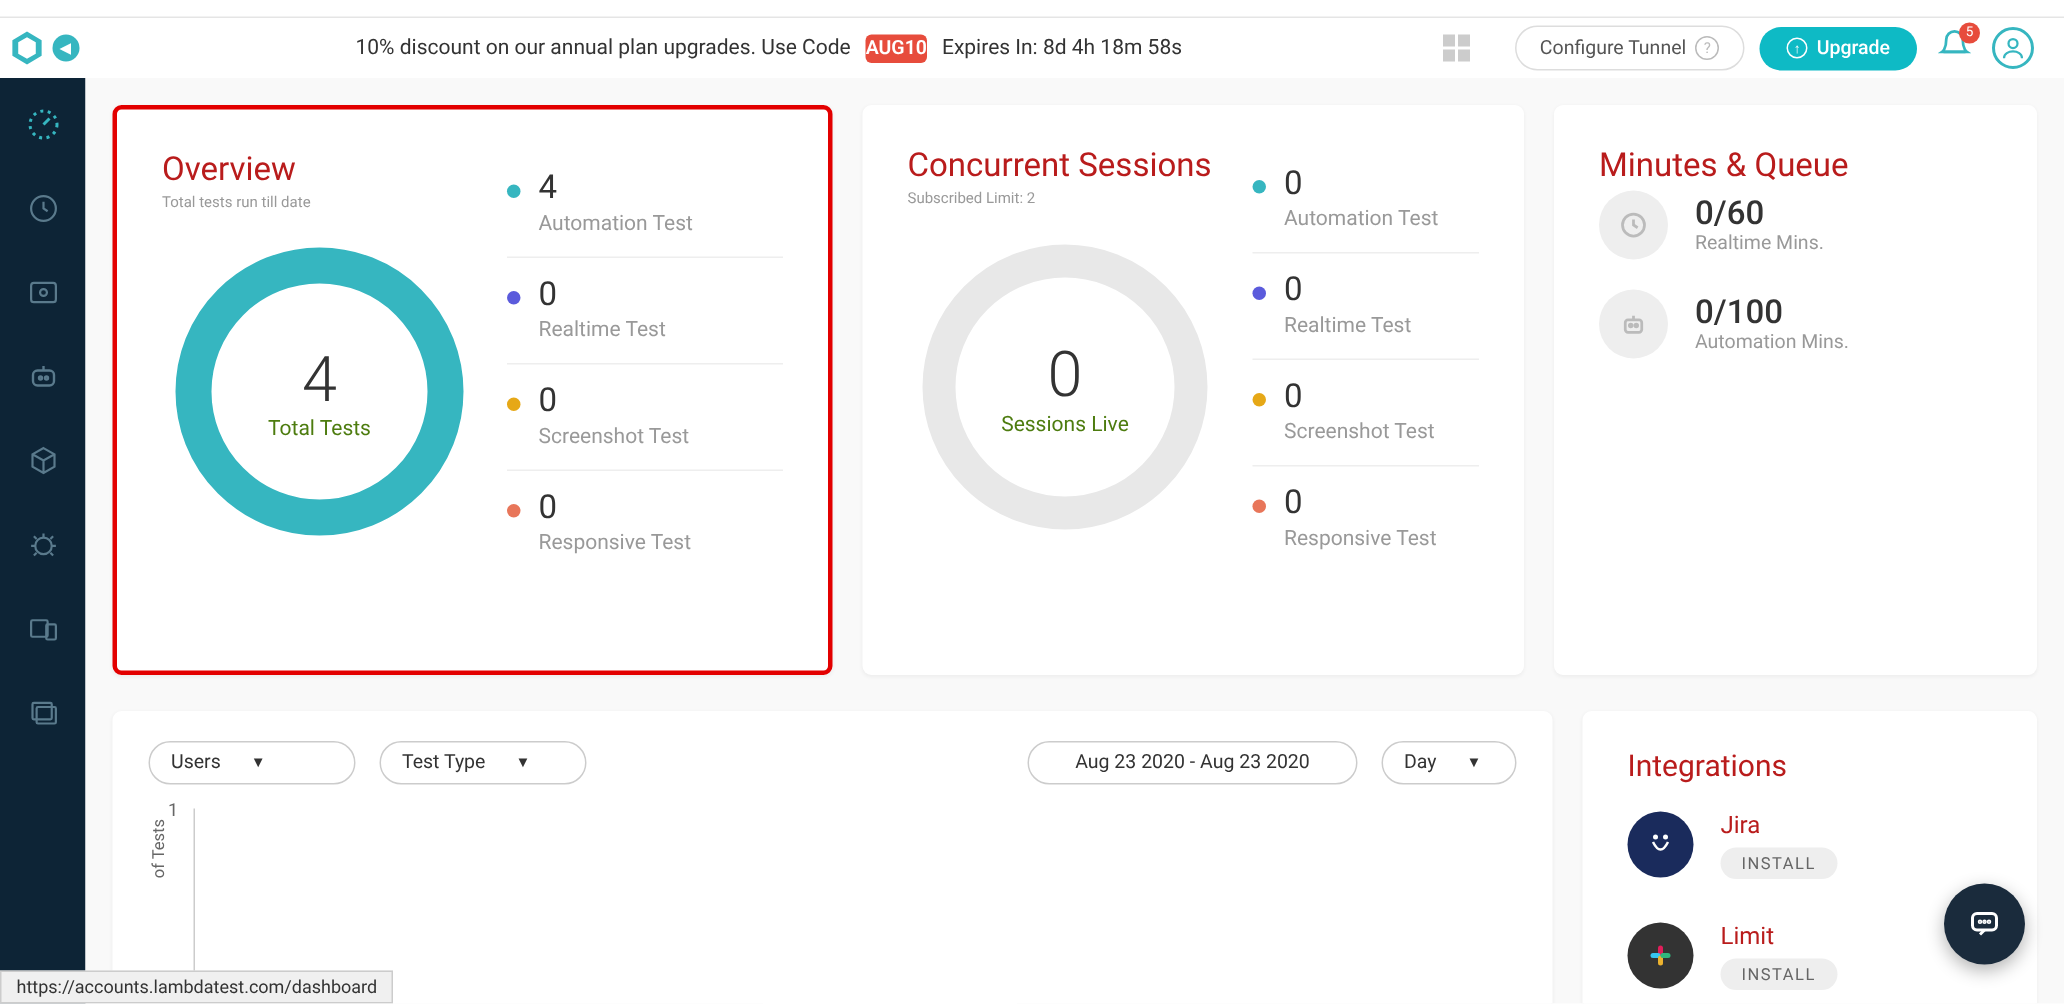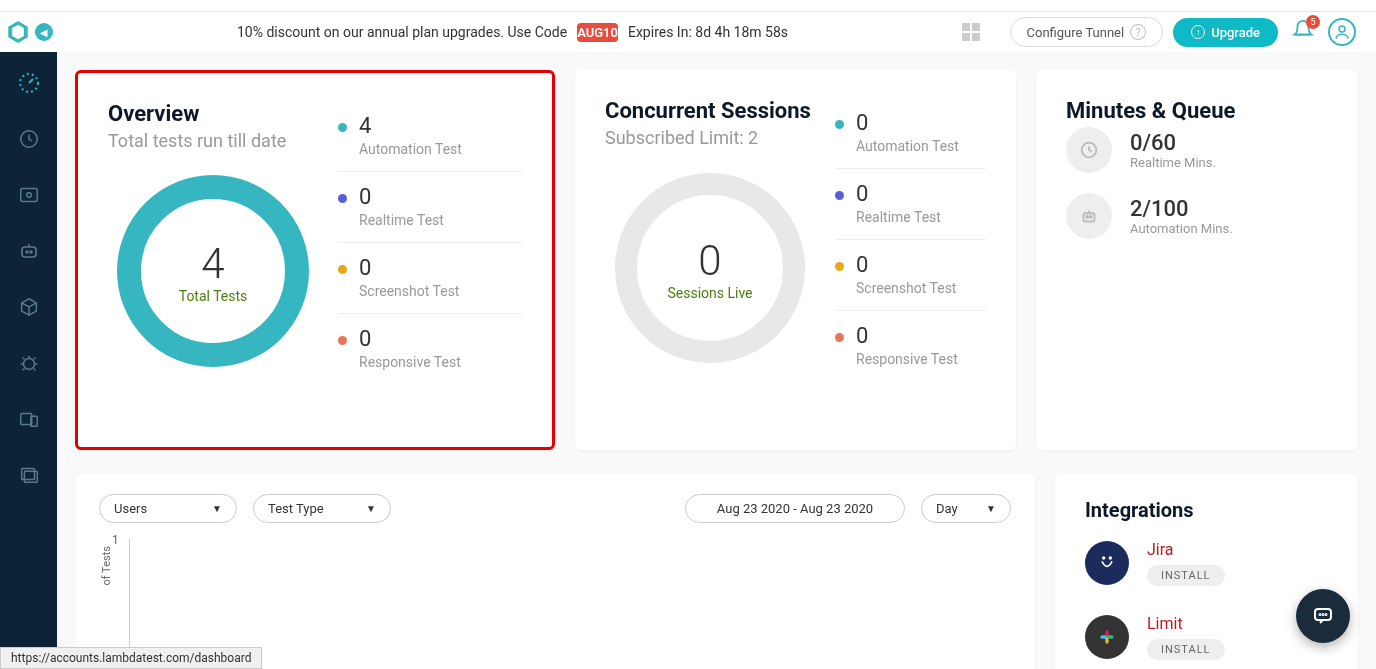--- a/index.html
+++ b/index.html
@@ -30,22 +30,22 @@
 .sidebar-item.active { color:#36b6c0; }
 
 .main { position:absolute; top:52px; left:57px; right:0; bottom:0; background:#f9f9f9; padding:18px; overflow:hidden; }
 
 .row1 { display:flex; gap:20px; margin-bottom:24px; }
 .card { background:#fff; border-radius:6px; padding:28px 30px; box-shadow:0 1px 3px rgba(0,0,0,0.05); }
 .card1 { width:480px; height:380px; border:3px solid #e30000; position:relative; }
 .card2 { width:441px; height:380px; }
 .card3 { flex:1; height:380px; }
 
-.card-title { font-size:22px; font-weight:700; color:#0f172a; margin-bottom:4px; }
-.card-sub { font-size:18px; color:#999; }
+.card-title { font-size:22px; font-weight:400; color:#b91c1c; margin-bottom:4px; }
+.card-sub { font-size:10px; color:#999; }
 
 .card-flex { display:flex; gap:20px; }
 .donut-wrap { width:210px; display:flex; flex-direction:column; align-items:center; justify-content:center; margin-top:20px; }
 .donut { position:relative; width:200px; height:200px; }
 .donut svg { transform:rotate(-90deg); }
 .donut-center { position:absolute; inset:0; display:flex; flex-direction:column; align-items:center; justify-content:center; }
 .donut-num { font-size:42px; font-weight:300; color:#333; }
 .donut-lbl { font-size:14px; color:#4d7c0f; }
 
 .stats-col { flex:1; display:flex; flex-direction:column; }
@@ -61,21 +61,21 @@
 .mq-icon { width:46px; height:46px; border-radius:50%; background:#eee; display:flex; align-items:center; justify-content:center; color:#bbb; }
 .mq-txt { display:flex; flex-direction:column; }
 .mq-val { font-size:22px; font-weight:500; color:#333; }
 .mq-lbl { font-size:13px; color:#999; }
 
 .row2 { display:flex; gap:20px; }
 .chart-card { background:#fff; border-radius:6px; padding:20px 24px; box-shadow:0 1px 3px rgba(0,0,0,0.05); flex:1; }
 .integrations-card { background:#fff; border-radius:6px; padding:24px 30px; box-shadow:0 1px 3px rgba(0,0,0,0.05); width:303px; }
 
 .filter-row { display:flex; gap:16px; margin-bottom:16px; }
-.dropdown { border:1px solid #ccc; border-radius:20px; padding:6px 14px; font-size:13px; color:#333; background:#fff; cursor:pointer; display:flex; align-items:center; justify-content:space-between; gap:20px; }
+.dropdown { border:1px solid #ccc; border-radius:20px; padding:6px 14px; font-size:13px; color:#333; background:#fff; cursor:pointer; display:flex; align-items:center; justify-content:flex-start; gap:20px; }
 .dropdown .chev { font-size:10px; color:#333; }
 .dd-users { width:138px; }
 .dd-type { width:138px; }
 .dd-date { width:220px; margin-left:auto; justify-content:center; }
 .dd-day { width:90px; }
 
 .chart-area { position:relative; height:120px; margin-left:30px; border-left:1px solid #ccc; }
 .y-tick { position:absolute; left:-18px; font-size:12px; color:#666; }
 .y-label { position:absolute; left:-24px; top:50%; transform:rotate(-90deg) translateX(20px); transform-origin:left; font-size:11px; color:#666; white-space:nowrap; }
 
@@ -311,21 +311,21 @@
         <div class="mq-item">
           <div class="mq-icon">
               <svg width="22" height="22" viewBox="0 0 24 24" fill="none" stroke="currentColor" stroke-width="2">
                 <rect x="6" y="9" width="12" height="9" rx="2"></rect>
                 <circle cx="10" cy="13" r="1"></circle>
                 <circle cx="14" cy="13" r="1"></circle>
                 <path d="M12 9V6"></path>
               </svg>
             </div>
           <div class="mq-txt">
-              <span class="mq-val">2/100</span>
+              <span class="mq-val">0/100</span>
               <span class="mq-lbl">Automation Mins.</span>
             </div>
         </div>
       </div>
     </div>
 
   </div>
 
   <div class="row2">
 

